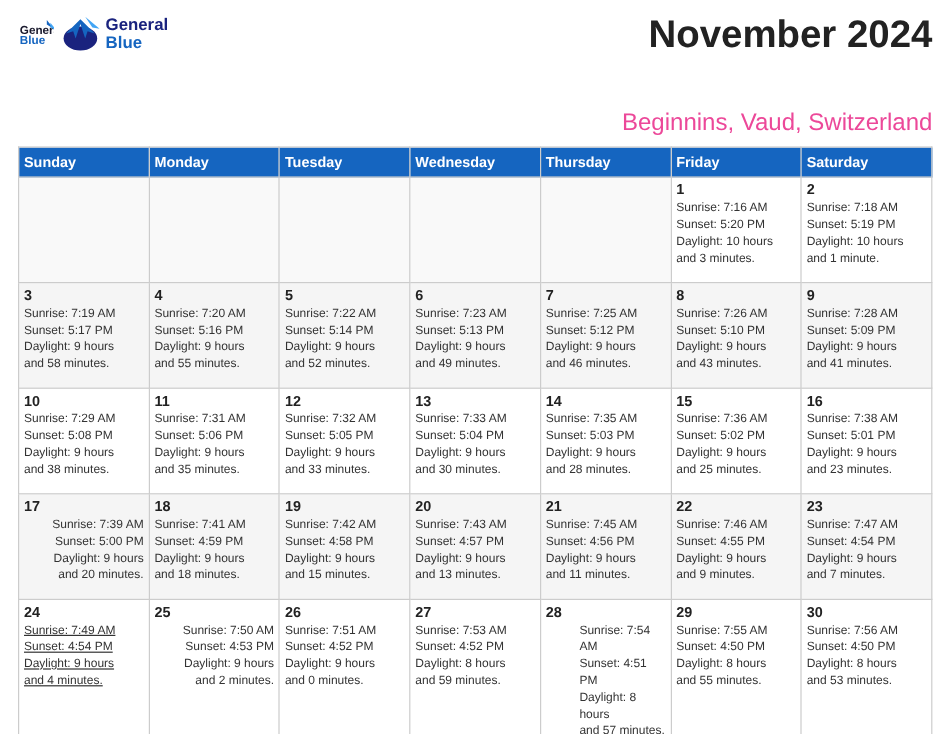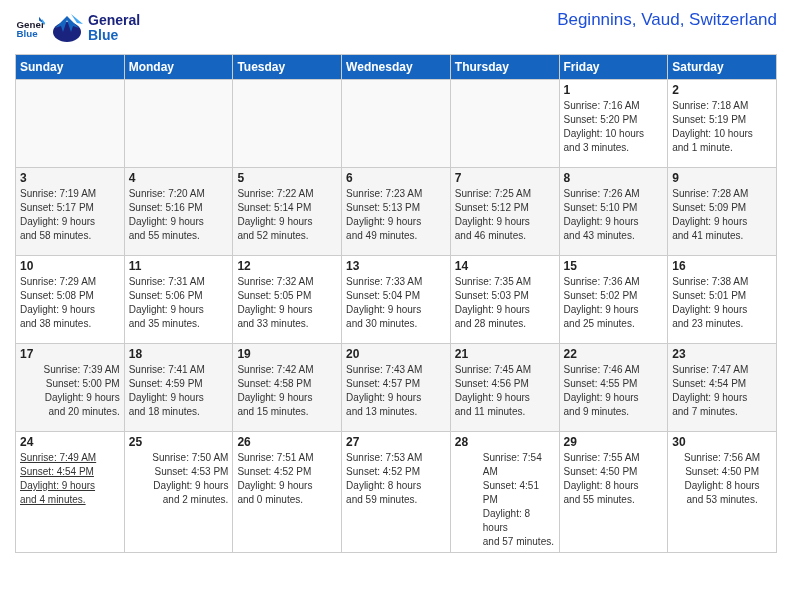--- a/index.html
+++ b/index.html
@@ -32,22 +32,23 @@
     }
     .title-area {
       text-align: right;
     }
     .month-title {
       font-size: 32px;
       font-weight: bold;
       color: #222;
     }
     .location {
-      font-size: 17px;
-      color: #1d4ed8;
+      font-size: 20px;
+      color: #ec4899;
+      margin-top: 44px;
     }
     .calendar {
       width: 100%;
       border-collapse: collapse;
       table-layout: fixed;
     }
     .calendar thead th {
       background: #1565c0;
       color: #fff;
       font-size: 12px;
@@ -100,20 +101,21 @@
             <polygon points="22,4 34,14 28,13" fill="#42a5f5"></polygon>
           </svg>
           <div style="margin-left:3px;">
             <div style="font-size:14px;font-weight:bold;color:#1a237e;line-height:1.1;">General</div>
             <div style="font-size:14px;font-weight:bold;color:#1565c0;line-height:1.1;">Blue</div>
           </div>
         </div>
       </div>
     </div>
     <div class="title-area">
+      <div class="month-title">November 2024</div>
       <div class="location">Beginnins, Vaud, Switzerland</div>
     </div>
   </div>
 
   <table class="calendar">
     <thead>
       <tr>
         <th>Sunday</th>
         <th>Monday</th>
         <th>Tuesday</th>
@@ -336,21 +338,21 @@
           </td>
           <td>
             <div class="day-number">29</div>
             <div class="day-detail" style="white-space: pre-line;">Sunrise: 7:55 AM
 Sunset: 4:50 PM
 Daylight: 8 hours
 and 55 minutes.</div>
           </td>
           <td>
             <div class="day-number">30</div>
-            <div class="day-detail" style="white-space: pre-line; text-align: center;">Sunrise: 7:56 AM
+            <div class="day-detail" style="white-space: pre-line;">Sunrise: 7:56 AM
 Sunset: 4:50 PM
 Daylight: 8 hours
 and 53 minutes.</div>
           </td>
         </tr>
       </tbody>
   </table>
 
 </div>
 

